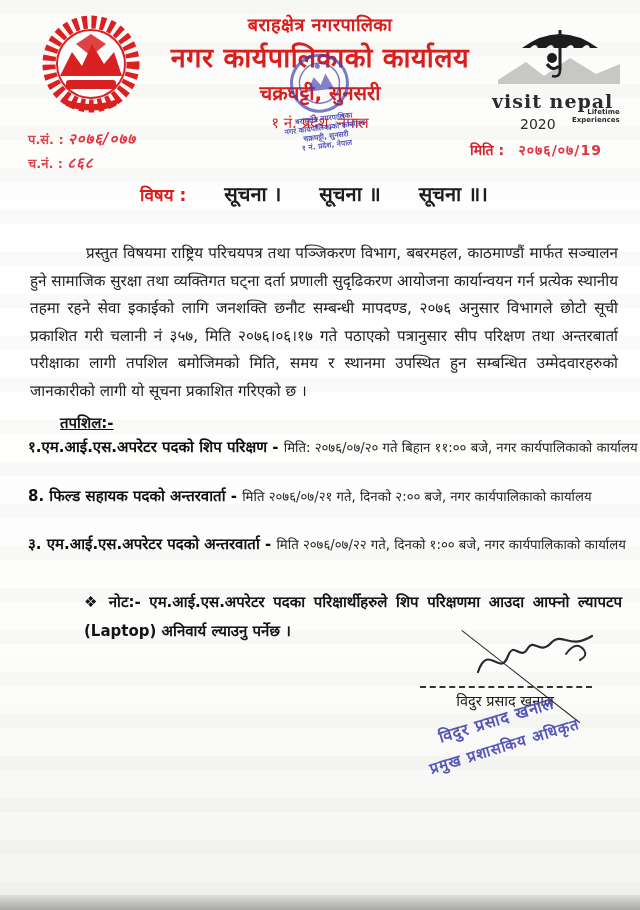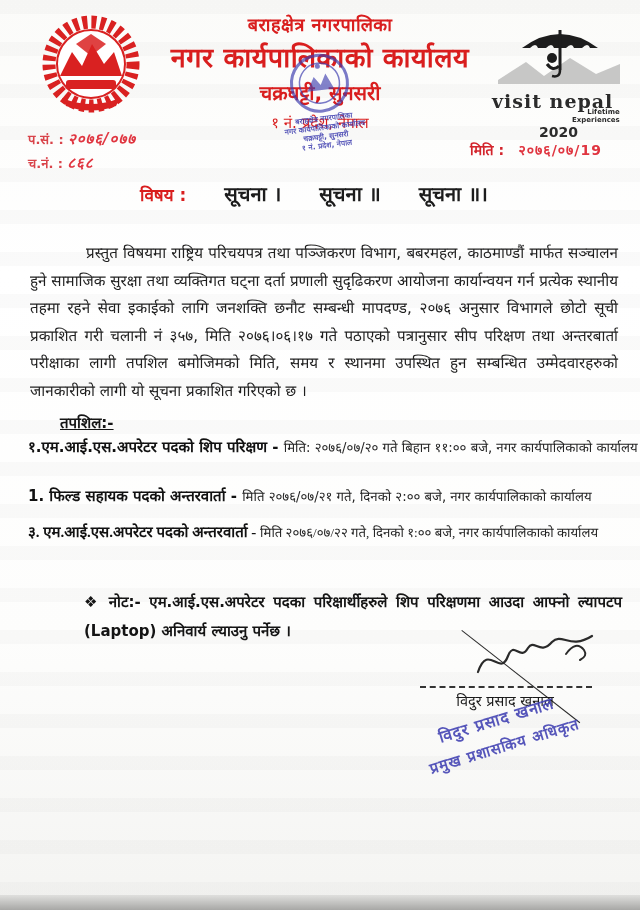--- a/index.html
+++ b/index.html
@@ -33,21 +33,21 @@
   .hdr .l3{font-size:20px;font-weight:bold;margin-top:4px;}
   .hdr .l4{font-size:15px;margin-top:6px;}
 
   
   .emblem{left:32px;top:14px;width:118px;height:110px;}
 
   
   .vn{left:492px;top:18px;width:136px;height:118px;}
   .vn .vn-text{position:absolute;left:0;top:72px;width:136px;color:#2b2b2b;}
   .vn .vn-main{font-size:19px;font-weight:bold;letter-spacing:1px;font-family:"DejaVu Serif","Liberation Serif",serif;}
-  .vn .vn-year{font-size:14px;font-weight:bold;position:absolute;left:28px;top:34px;margin-left:19px;}
+  .vn .vn-year{font-size:14px;font-weight:normal;position:absolute;left:28px;top:26px;}
   .vn .vn-sub{position:absolute;left:80px;top:18px;font-size:7px;font-weight:bold;line-height:8px;text-align:right;}
 
   
   .hstamp{left:238px;top:52px;width:170px;height:120px;transform:rotate(-7deg);
           color:#3d3daf;opacity:.85;text-align:center;}
   .hstamp .ring{margin:0 auto;}
   .hstamp .st-lines{font-size:7.5px;line-height:9px;font-weight:bold;margin-top:-4px;}
 
   
   .refs{left:28px;top:128px;color:#d3242c;}
@@ -66,21 +66,21 @@
   
   .bodytext{left:30px;top:240px;width:588px;font-size:15.2px;line-height:27.5px;
             text-align:justify;color:#1e1e1e;text-indent:56px;}
 
   
   .tapasil{left:60px;top:412px;font-size:15px;font-weight:bold;text-decoration:underline;color:#151515;}
   .item{left:28px;width:600px;font-size:13.2px;color:#252525;white-space:nowrap;}
   .item b{font-size:15px;color:#111;}
   .it1{top:436px;}
   .it2{top:485px;}
-  .it3{top:521px;font-family:Liberation Serif, serif;}
+  .it3{top:533px;}
 
   
   .note{left:84px;top:588px;width:538px;font-size:15px;font-weight:bold;
         line-height:29px;color:#141414;text-align:justify;}
   .note .diamond{margin-right:8px;}
 
   
   .sig-squiggle{left:470px;top:628px;width:130px;height:60px;}
   .sig-slash{left:462px;top:630px;width:150px;height:0;border-top:1.6px solid #2a2a2a;
              transform:rotate(38deg);transform-origin:left top;}
@@ -172,21 +172,21 @@
   </div>
 
   <div class="abs bodytext">प्रस्तुत विषयमा राष्ट्रिय परिचयपत्र तथा पञ्जिकरण विभाग, बबरमहल, काठमाण्डौं मार्फत सञ्चालन हुने सामाजिक सुरक्षा तथा व्यक्तिगत घट्ना दर्ता प्रणाली सुदृढिकरण आयोजना कार्यान्वयन गर्न प्रत्येक स्थानीय तहमा रहने सेवा इकाईको लागि जनशक्ति छनौट सम्बन्धी मापदण्ड, २०७६ अनुसार विभागले छोटो सूची प्रकाशित गरी चलानी नं ३५७, मिति २०७६।०६।१७ गते पठाएको पत्रानुसार सीप परिक्षण तथा अन्तरबार्ता परीक्षाका लागी तपशिल बमोजिमको मिति, समय र स्थानमा उपस्थित हुन सम्बन्धित उम्मेदवारहरुको जानकारीको लागी यो सूचना प्रकाशित गरिएको छ ।</div>
 
   <div class="abs tapasil">तपशिल:-</div>
 
   <div class="abs item it1">
     <b>१.एम.आई.एस.अपरेटर पदको शिप परिक्षण - </b><span>मिति: २०७६/०७/२० गते बिहान ११:०० बजे, नगर कार्यपालिकाको कार्यालय</span>
   </div>
   <div class="abs item it2">
-    <b>1. फिल्ड सहायक पदको अन्तरवार्ता - </b><span>मिति २०७६/०७/२१ गते, दिनको २:०० बजे, नगर कार्यपालिकाको कार्यालय</span>
+    <b>8. फिल्ड सहायक पदको अन्तरवार्ता - </b><span>मिति २०७६/०७/२१ गते, दिनको २:०० बजे, नगर कार्यपालिकाको कार्यालय</span>
   </div>
   <div class="abs item it3">
     <b>३. एम.आई.एस.अपरेटर पदको अन्तरवार्ता - </b><span>मिति २०७६/०७/२२ गते, दिनको १:०० बजे, नगर कार्यपालिकाको कार्यालय</span>
   </div>
 
   <div class="abs note">
     <span class="diamond">❖</span><span>नोट:- </span><span>एम.आई.एस.अपरेटर पदका परिक्षार्थीहरुले शिप परिक्षणमा आउदा आफ्नो ल्यापटप (Laptop) अनिवार्य ल्याउनु पर्नेछ ।</span>
   </div>
 
   <div class="abs sig-squiggle">

